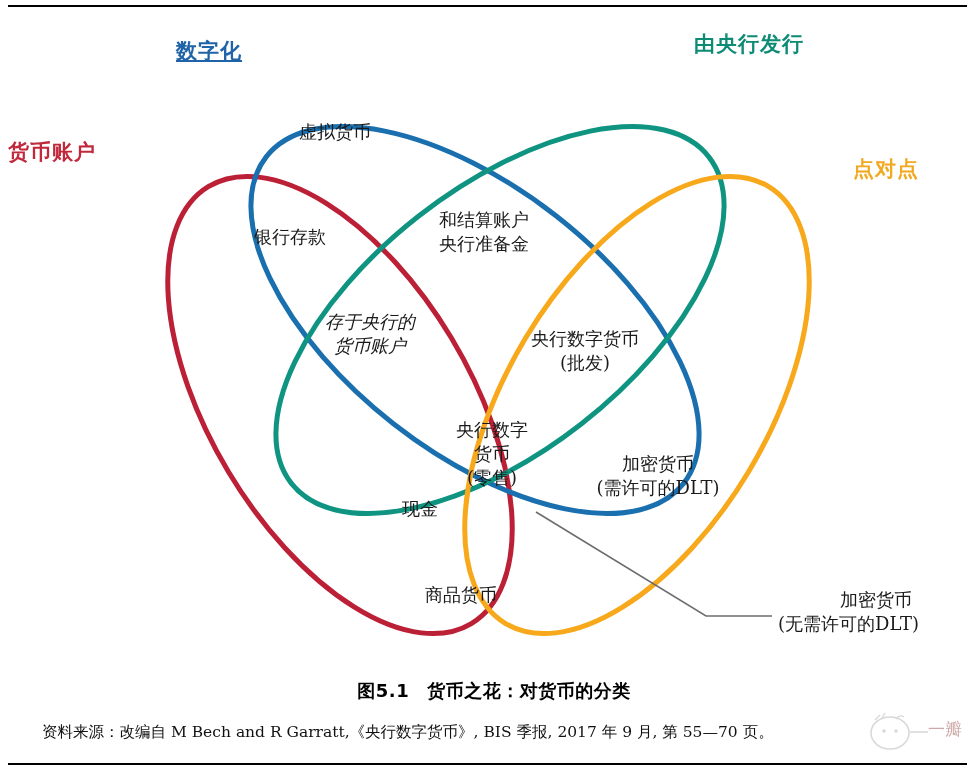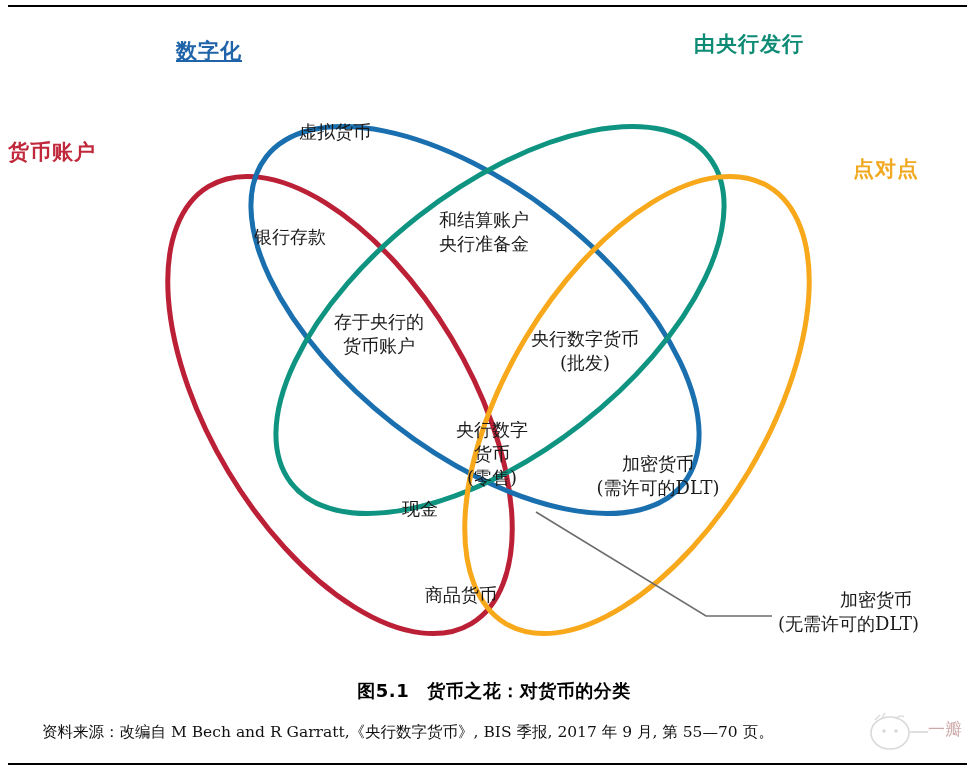--- a/index.html
+++ b/index.html
@@ -136,21 +136,21 @@
 
   <div class="region-label" style="left:230px; top:225px; width:120px;">
     <span class="ln">银行存款</span>
   </div>
 
   <div class="region-label" style="left:412px; top:208px; width:144px;">
     <span class="ln">和结算账户</span>
     <span class="ln">央行准备金</span>
   </div>
 
-  <div class="region-label" style="left:307px; top:310px; width:144px;">
+  <div class="region-label" style="left:298px; top:310px; width:144px;font-style:italic;">
     <span class="ln">存于央行的</span>
     <span class="ln">货币账户</span>
   </div>
 
   <div class="region-label" style="left:510px; top:327px; width:150px;">
     <span class="ln">央行数字货币</span>
     <span class="ln">(批发)</span>
   </div>
 
   <div class="region-label" style="left:436px; top:418px; width:112px;text-align:center;">

